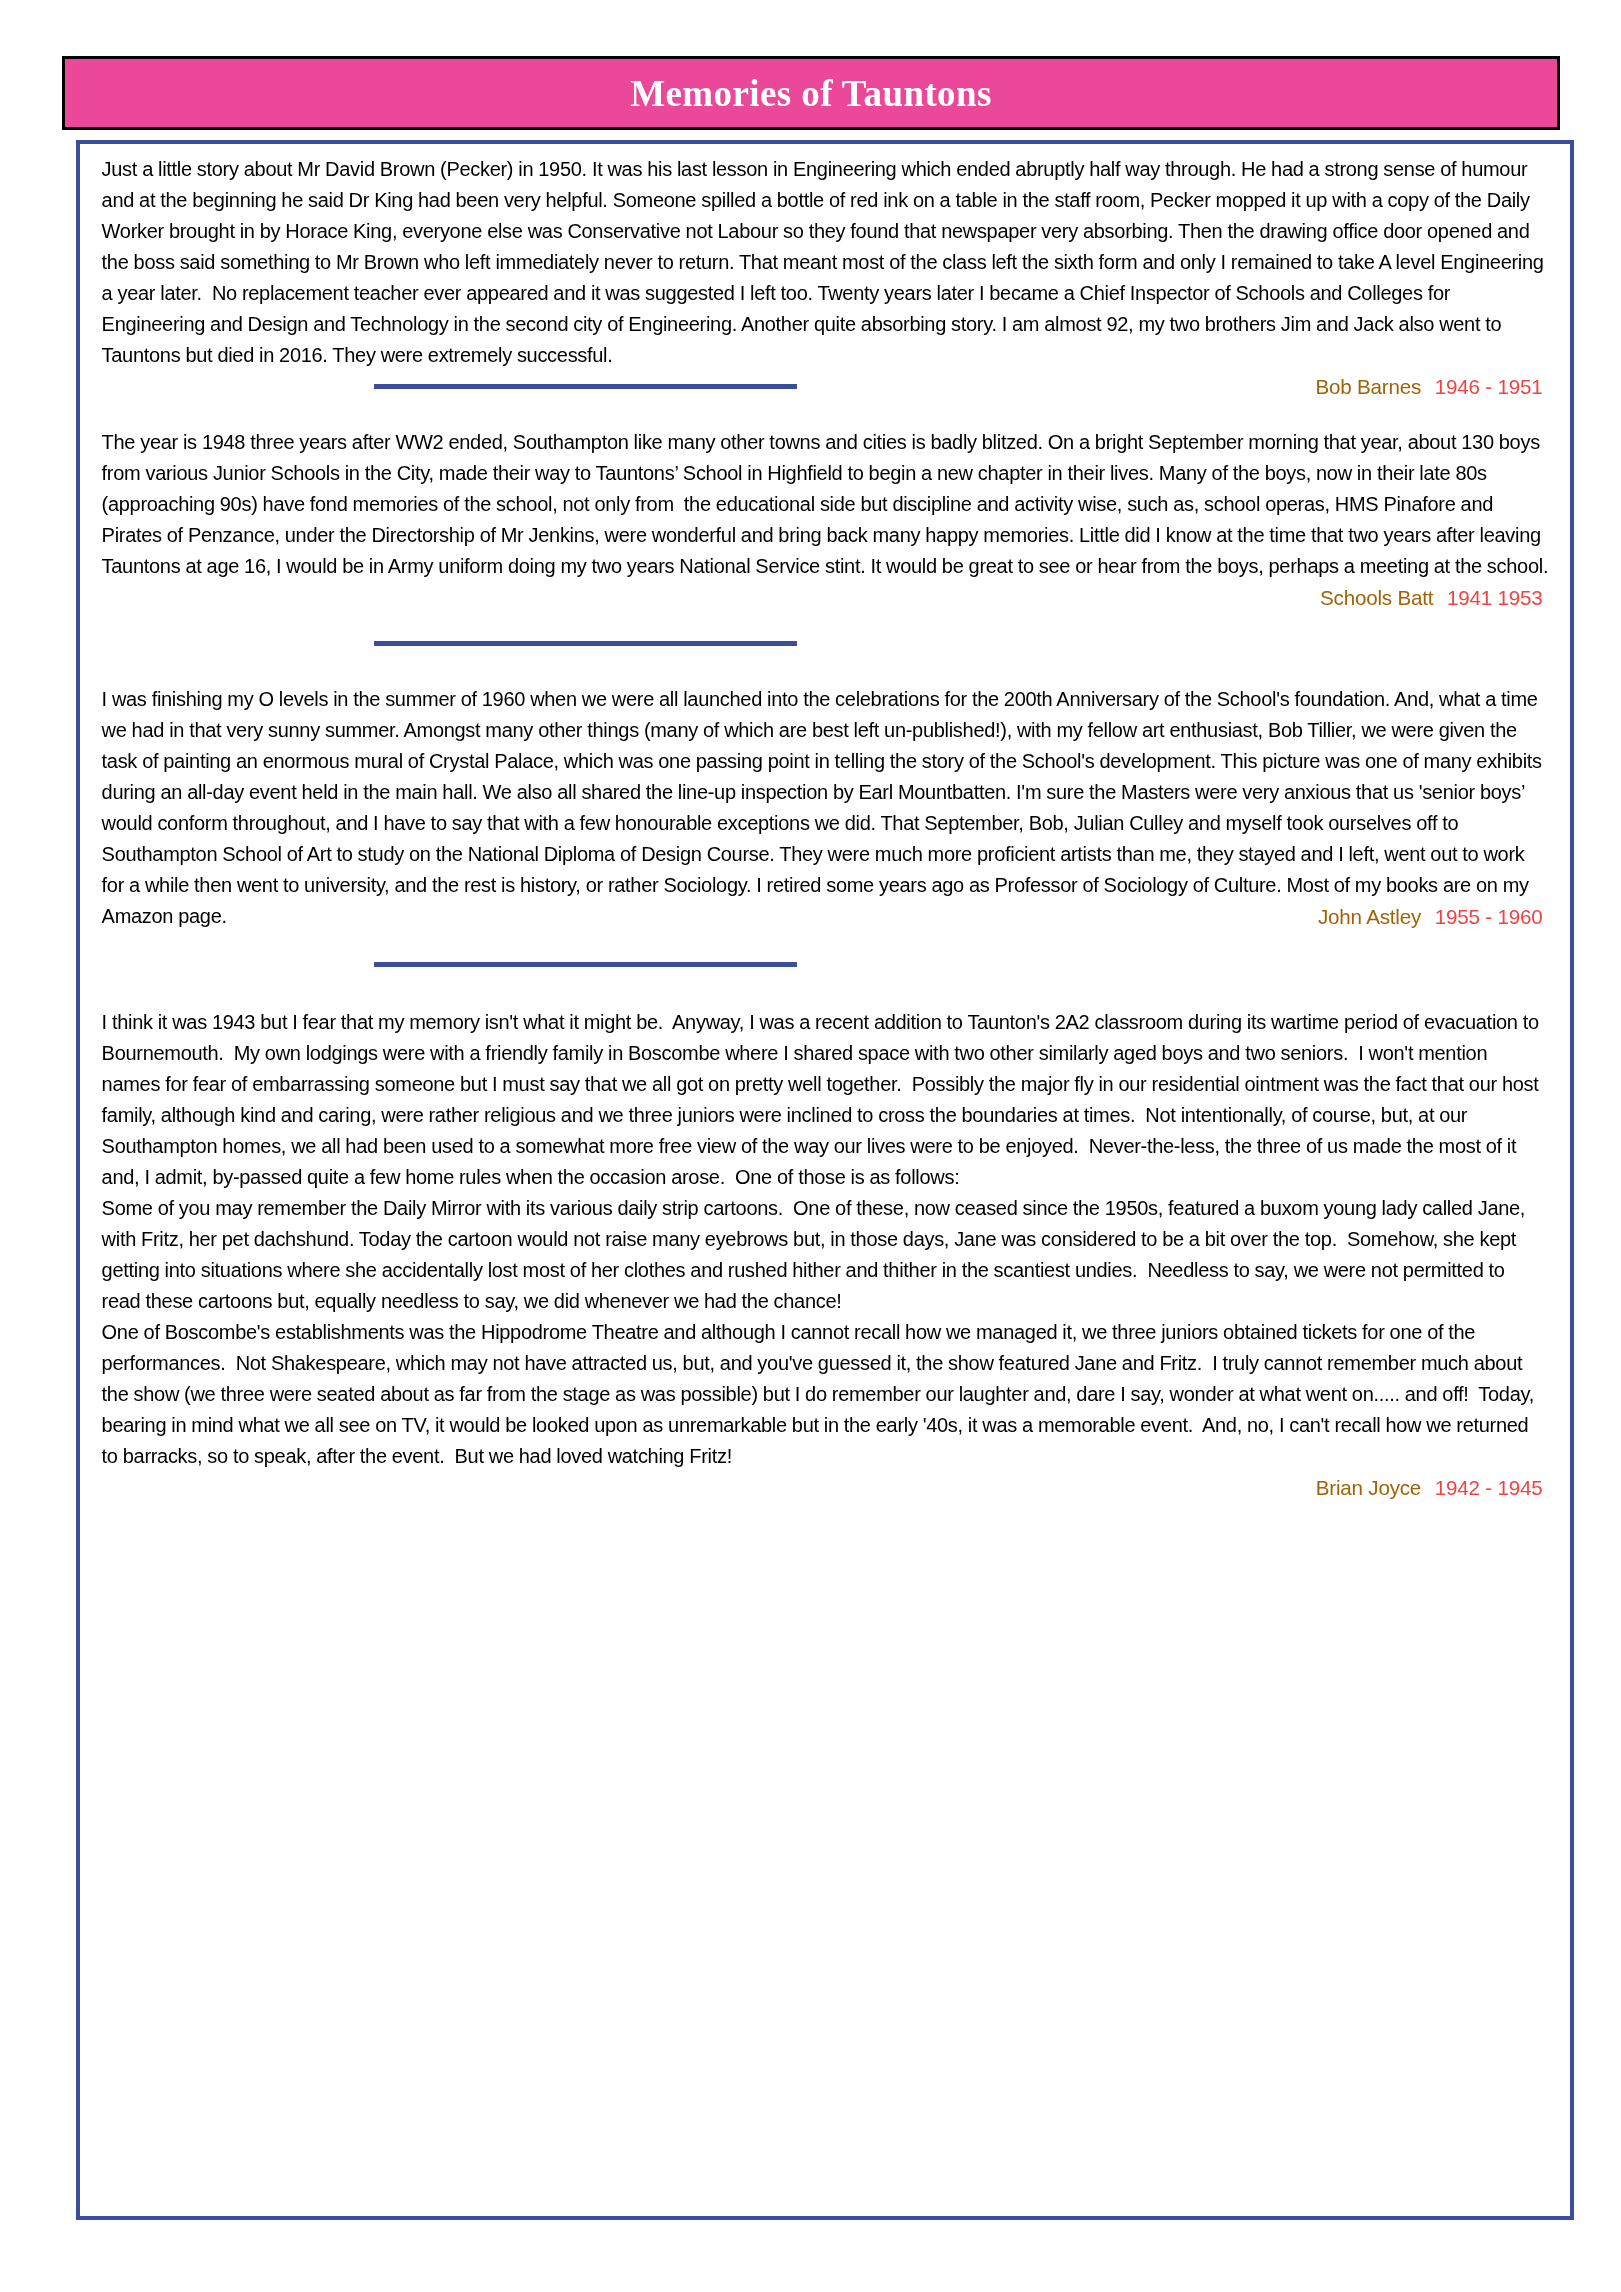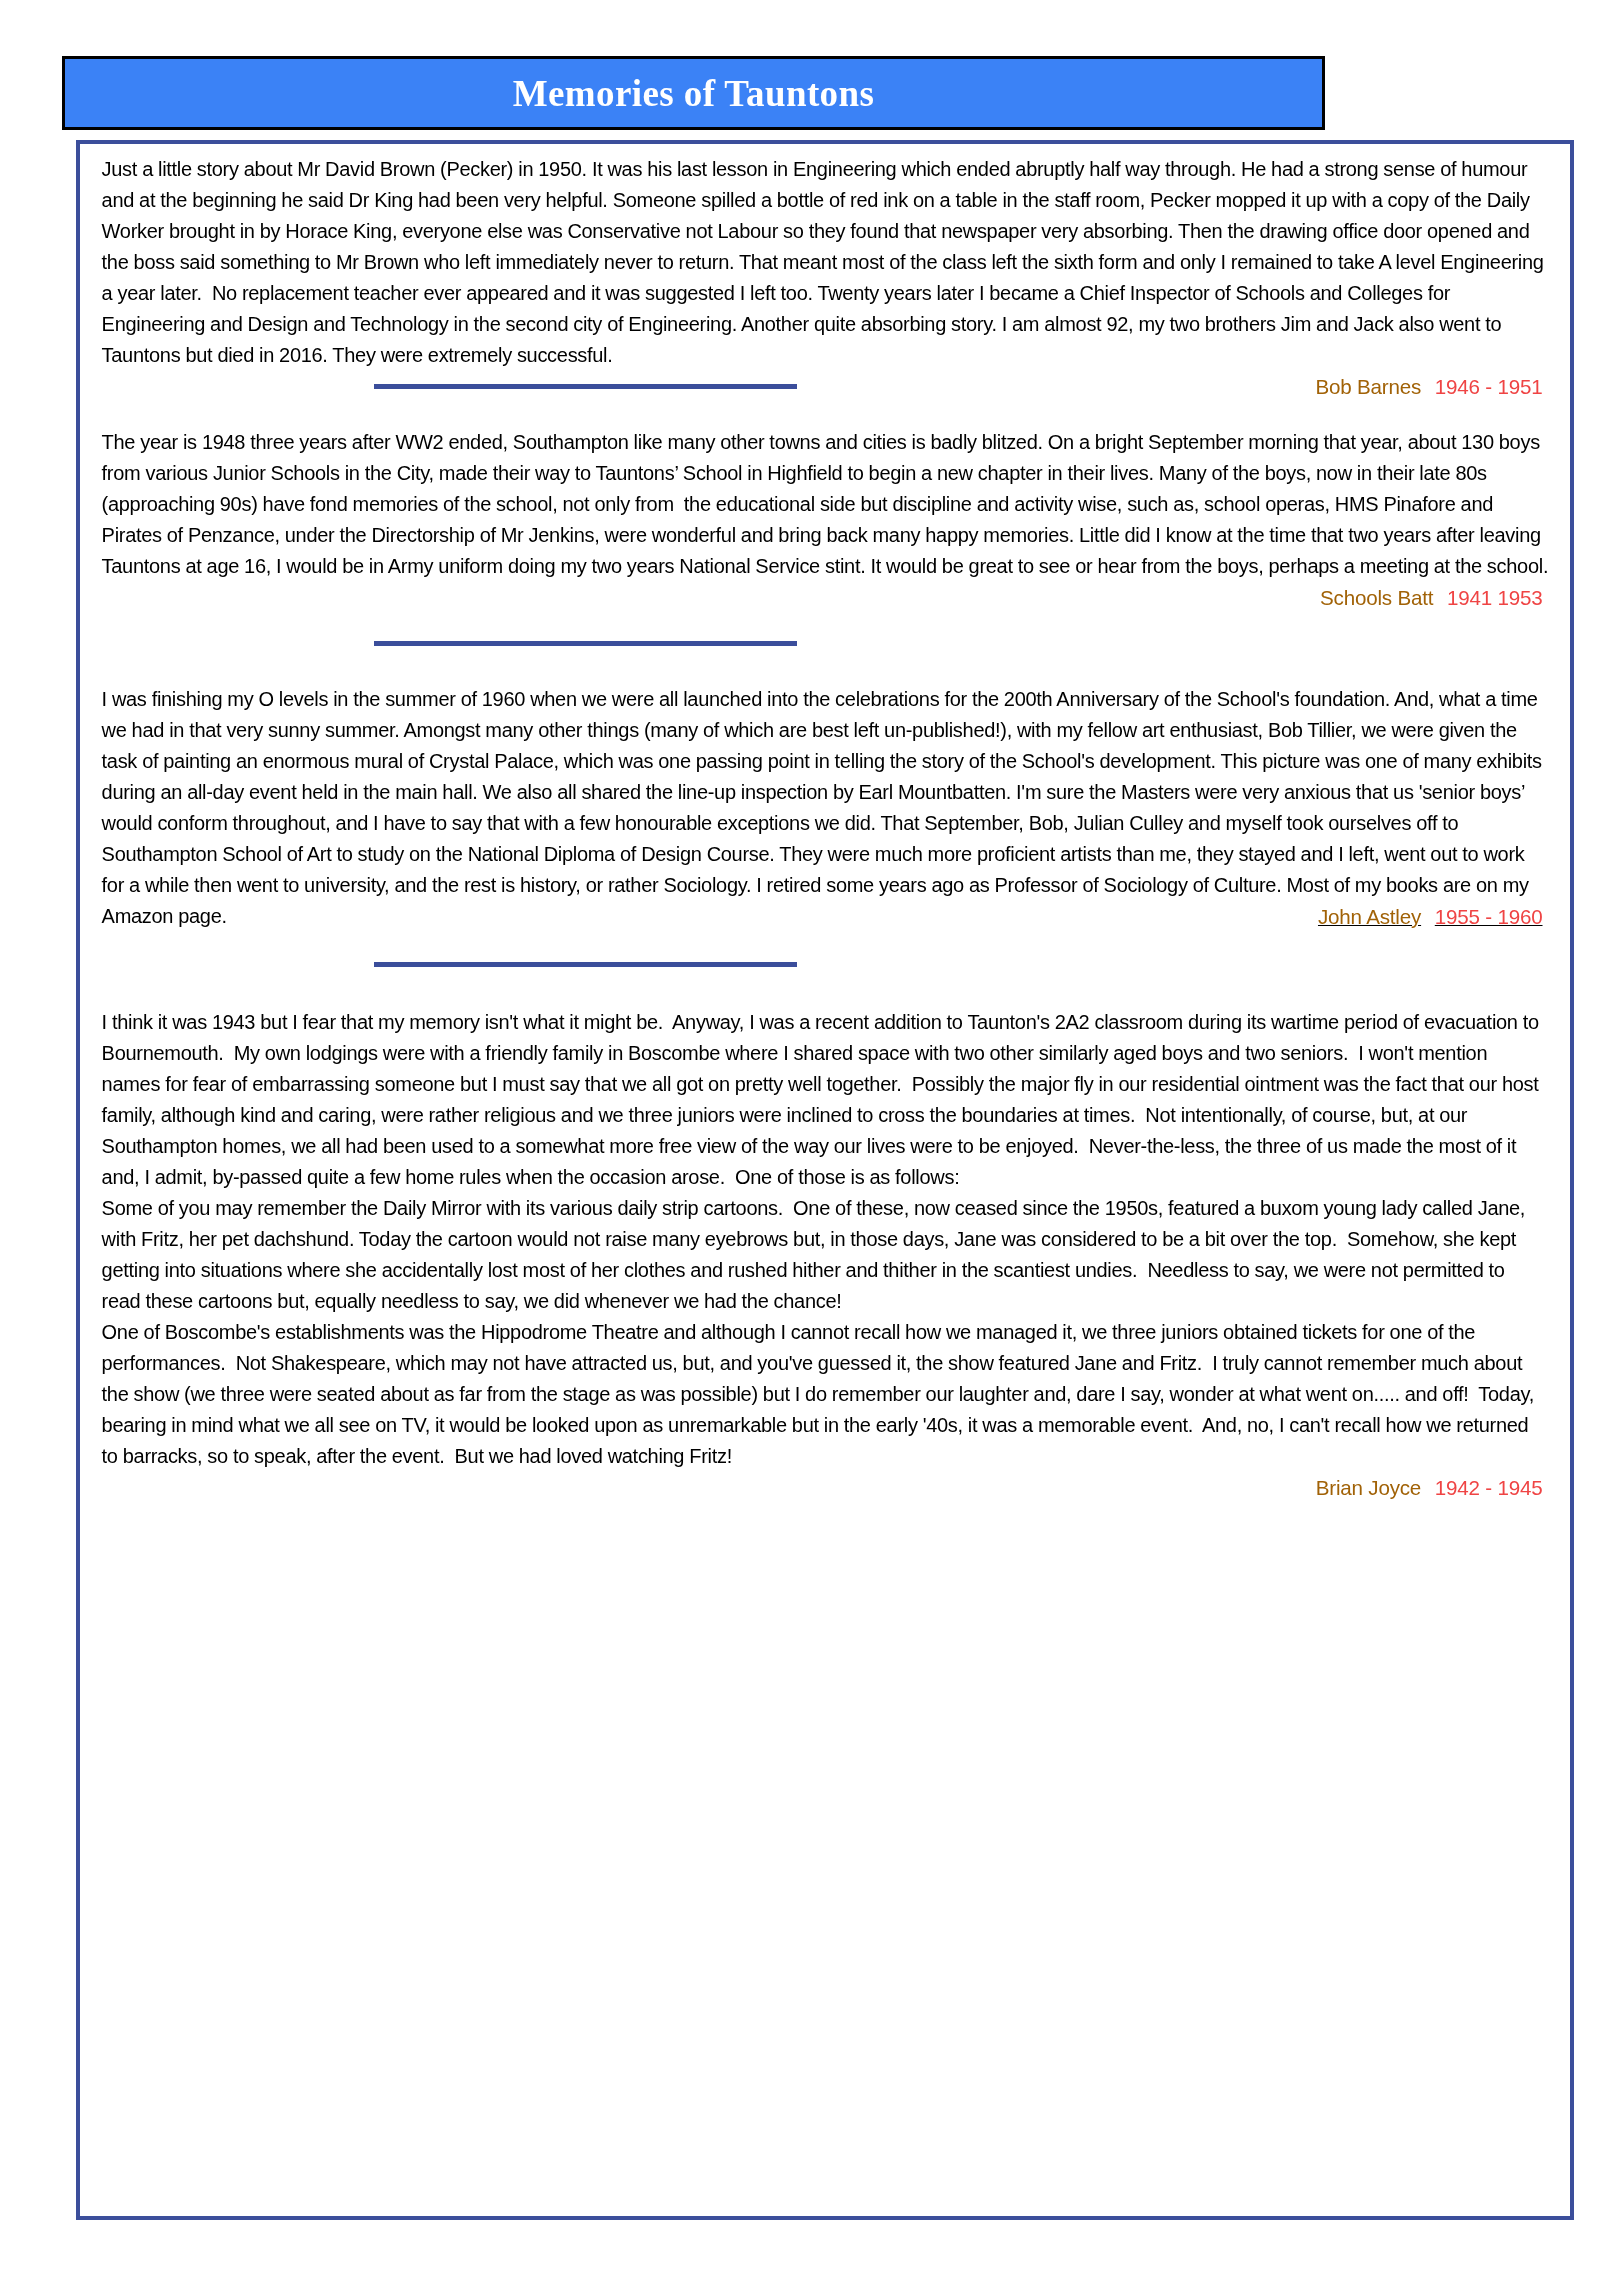--- a/index.html
+++ b/index.html
@@ -22,23 +22,23 @@
     background: #ffffff;
     box-sizing: border-box;
     padding: 0;
   }
 
   
   .title-banner {
     position: absolute;
     left: 62px;
     top: 56px;
-    width: 1263px;
+    width: 1498px;
     height: 74px;
-    background: #3b82f6;
+    background: #ec4899;
     border: 3.9px solid #000000;
     box-sizing: border-box;
     display: flex;
     align-items: center;
     justify-content: center;
   }
   .title-banner .title-text {
     font-family: "Liberation Serif", "DejaVu Serif", serif;
     font-weight: bold;
     font-size: 37px;
@@ -157,21 +157,21 @@
     <div class="spacer-sm"></div>
 
     <div class="divider-wrap" style="height:30px;">
       <div class="divider" style="left:272px;width:423px;top:11.8px;"></div>
     </div>
 
     <div class="spacer-md"></div>
 
     <div class="entry">
       <div class="memory-text">I was finishing my O levels in the summer of 1960 when we were all launched into the celebrations for the 200th Anniversary of the School's foundation. And, what a time we had in that very sunny summer. Amongst many other things (many of which are best left un-published!), with my fellow art enthusiast, Bob Tillier, we were given the task of painting an enormous mural of Crystal Palace, which was one passing point in telling the story of the School's development. This picture was one of many exhibits during an all-day event held in the main hall. We also all shared the line-up inspection by Earl Mountbatten. I'm sure the Masters were very anxious that us 'senior boys’ would conform throughout, and I have to say that with a few honourable exceptions we did. That September, Bob, Julian Culley and myself took ourselves off to Southampton School of Art to study on the National Diploma of Design Course. They were much more proficient artists than me, they stayed and I left, went out to work for a while then went to university, and the rest is history, or rather Sociology. I retired some years ago as Professor of Sociology of Culture. Most of my books are on my Amazon page.</div>
-      <div class="attribution" style="margin-top:-31px;text-decoration:underline;">
+      <div class="attribution" style="margin-top:-31px;">
         <span class="attr-name">John Astley</span><span class="attr-years">1955 - 1960</span>
       </div>
     </div>
 
     <div class="spacer-sm"></div>
 
     <div class="divider-wrap" style="height:33px;">
       <div class="divider" style="left:272px;width:423px;top:13.7px;"></div>
     </div>
 

